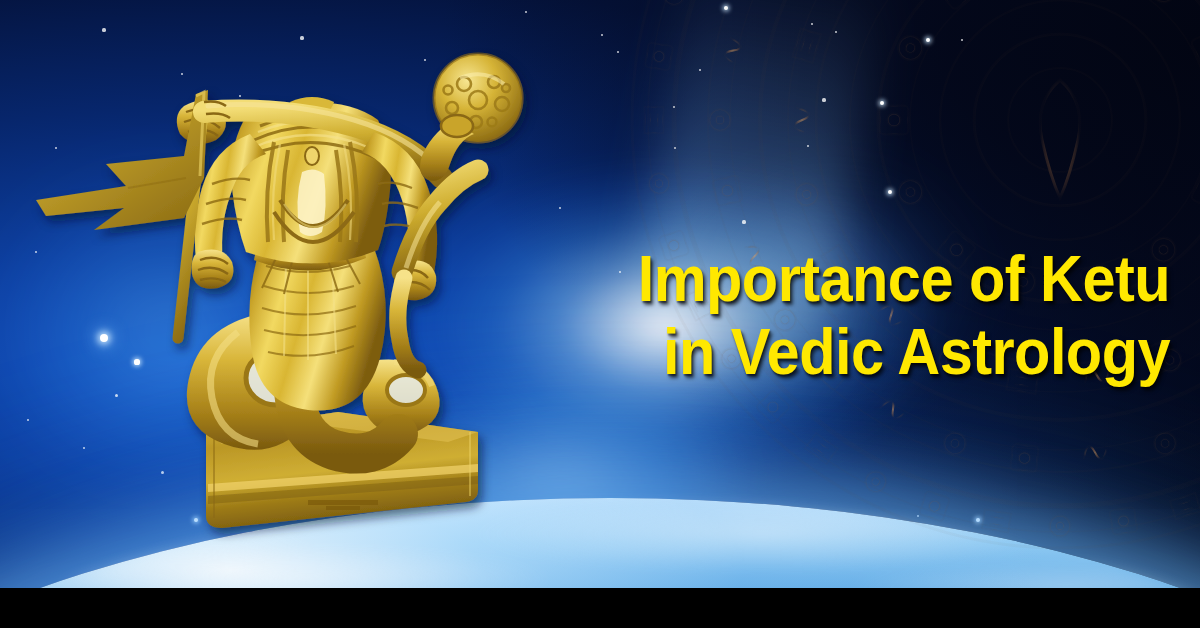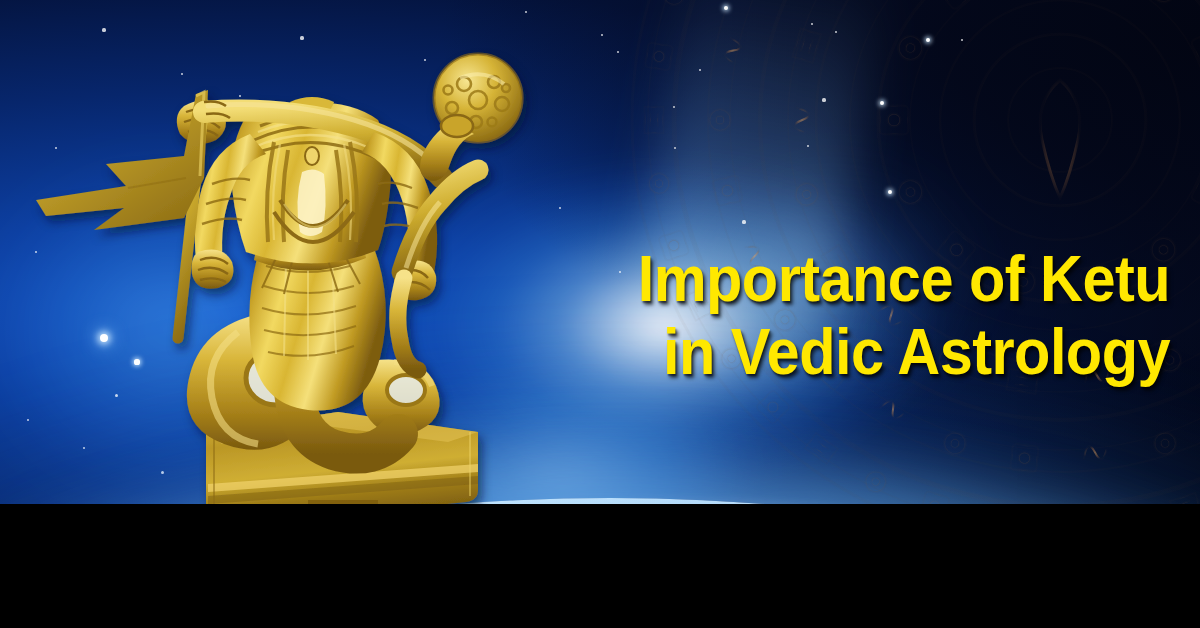--- a/index.html
+++ b/index.html
@@ -1,20 +1,20 @@
 <!DOCTYPE html>
 <html><head>
 <meta charset="utf-8">
 <style>
   html,body{margin:0;padding:0;background:#000;}
   body{font-family:"Liberation Sans",sans-serif;}
 
   #banner{
     position:relative;
-    width:1200px;height:504px;
+    width:1200px;height:588px;
     overflow:hidden;
     background:#050c24;
   }
 
   
   .bg-layer{position:absolute;inset:0;pointer-events:none;}
 
   
   #bg-base{
     background:

